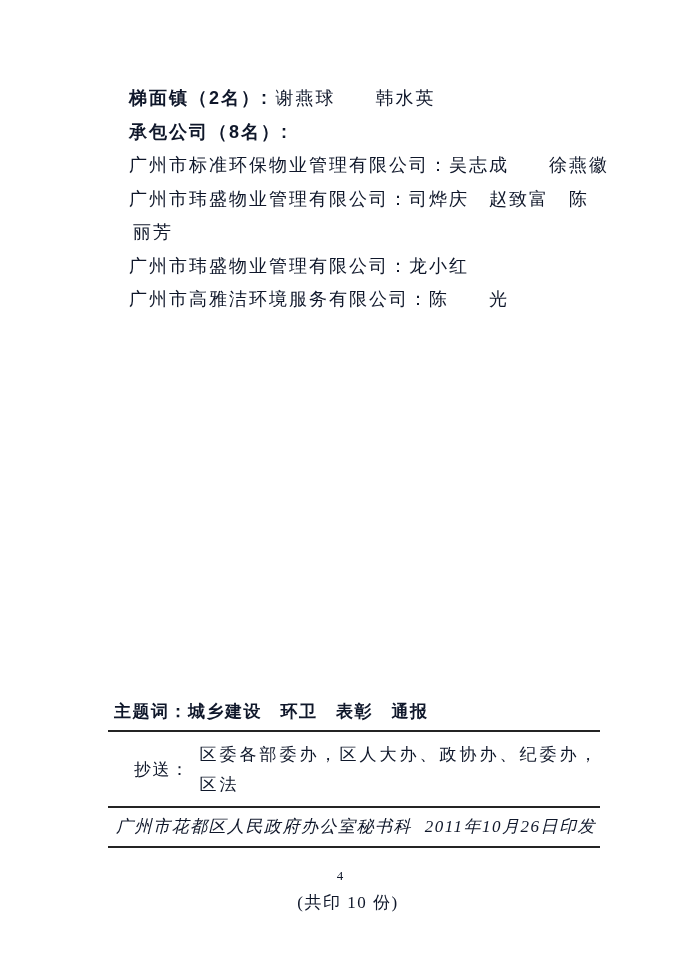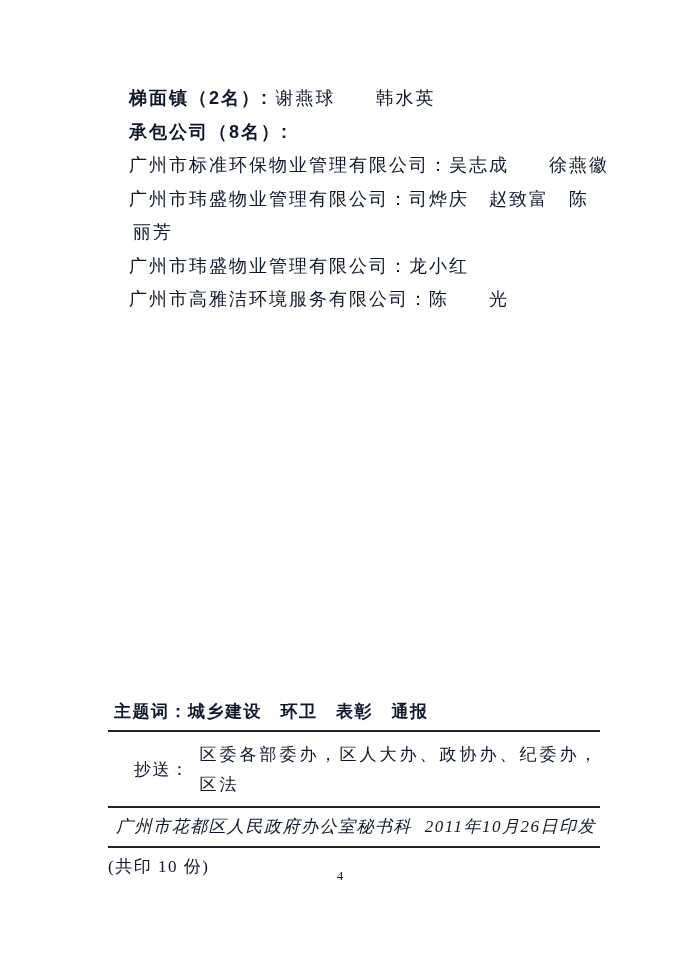--- a/index.html
+++ b/index.html
@@ -72,22 +72,23 @@
   }
   .f-issuer {
     display: flex;
     justify-content: space-between;
     align-items: baseline;
     padding: 7px 4px 8px 8px;
     border-bottom: 2px solid #242424;
     font-style: italic;
   }
   .f-copies {
-    text-align: left;
+    text-align: center;
     padding: 7px 12px 0 0;
+    margin-top: 36px;
   }
   
   .page-number {
     position: absolute;
     top: 868px;
     left: 0;
     width: 100%;
     text-align: center;
     font-size: 13px;
     letter-spacing: 0;

